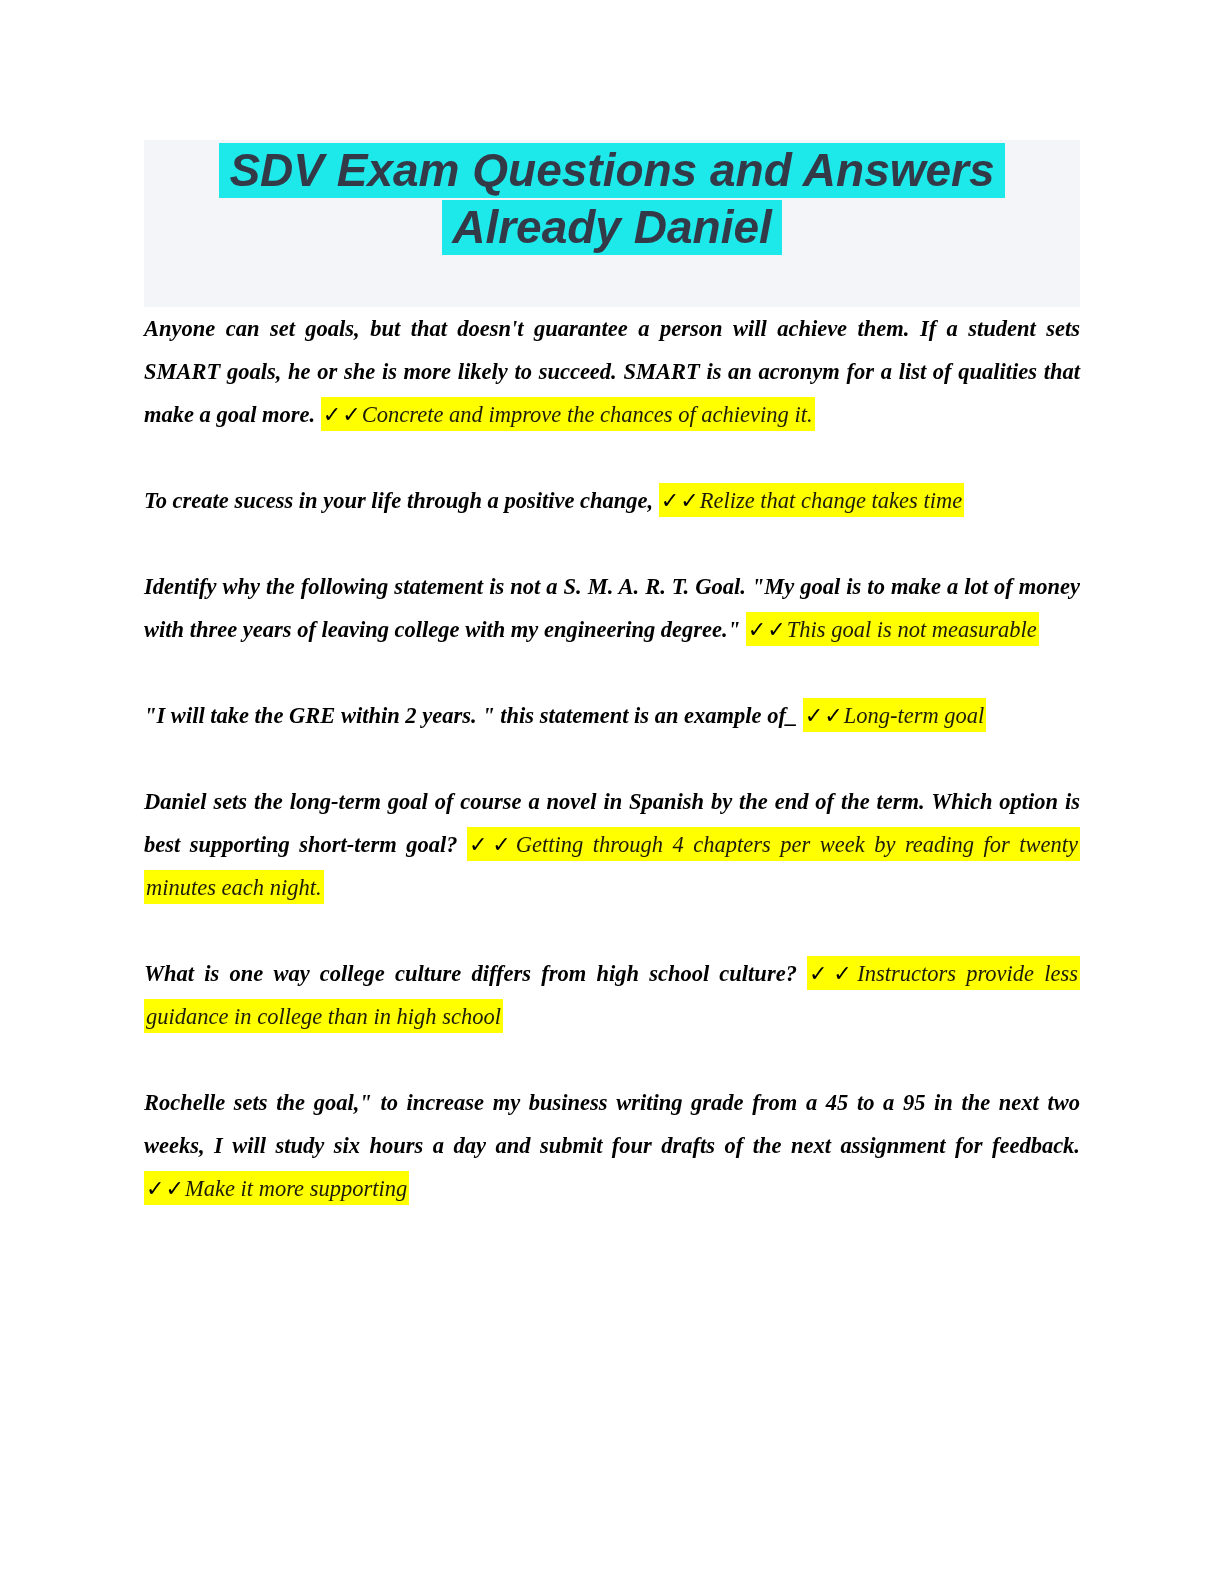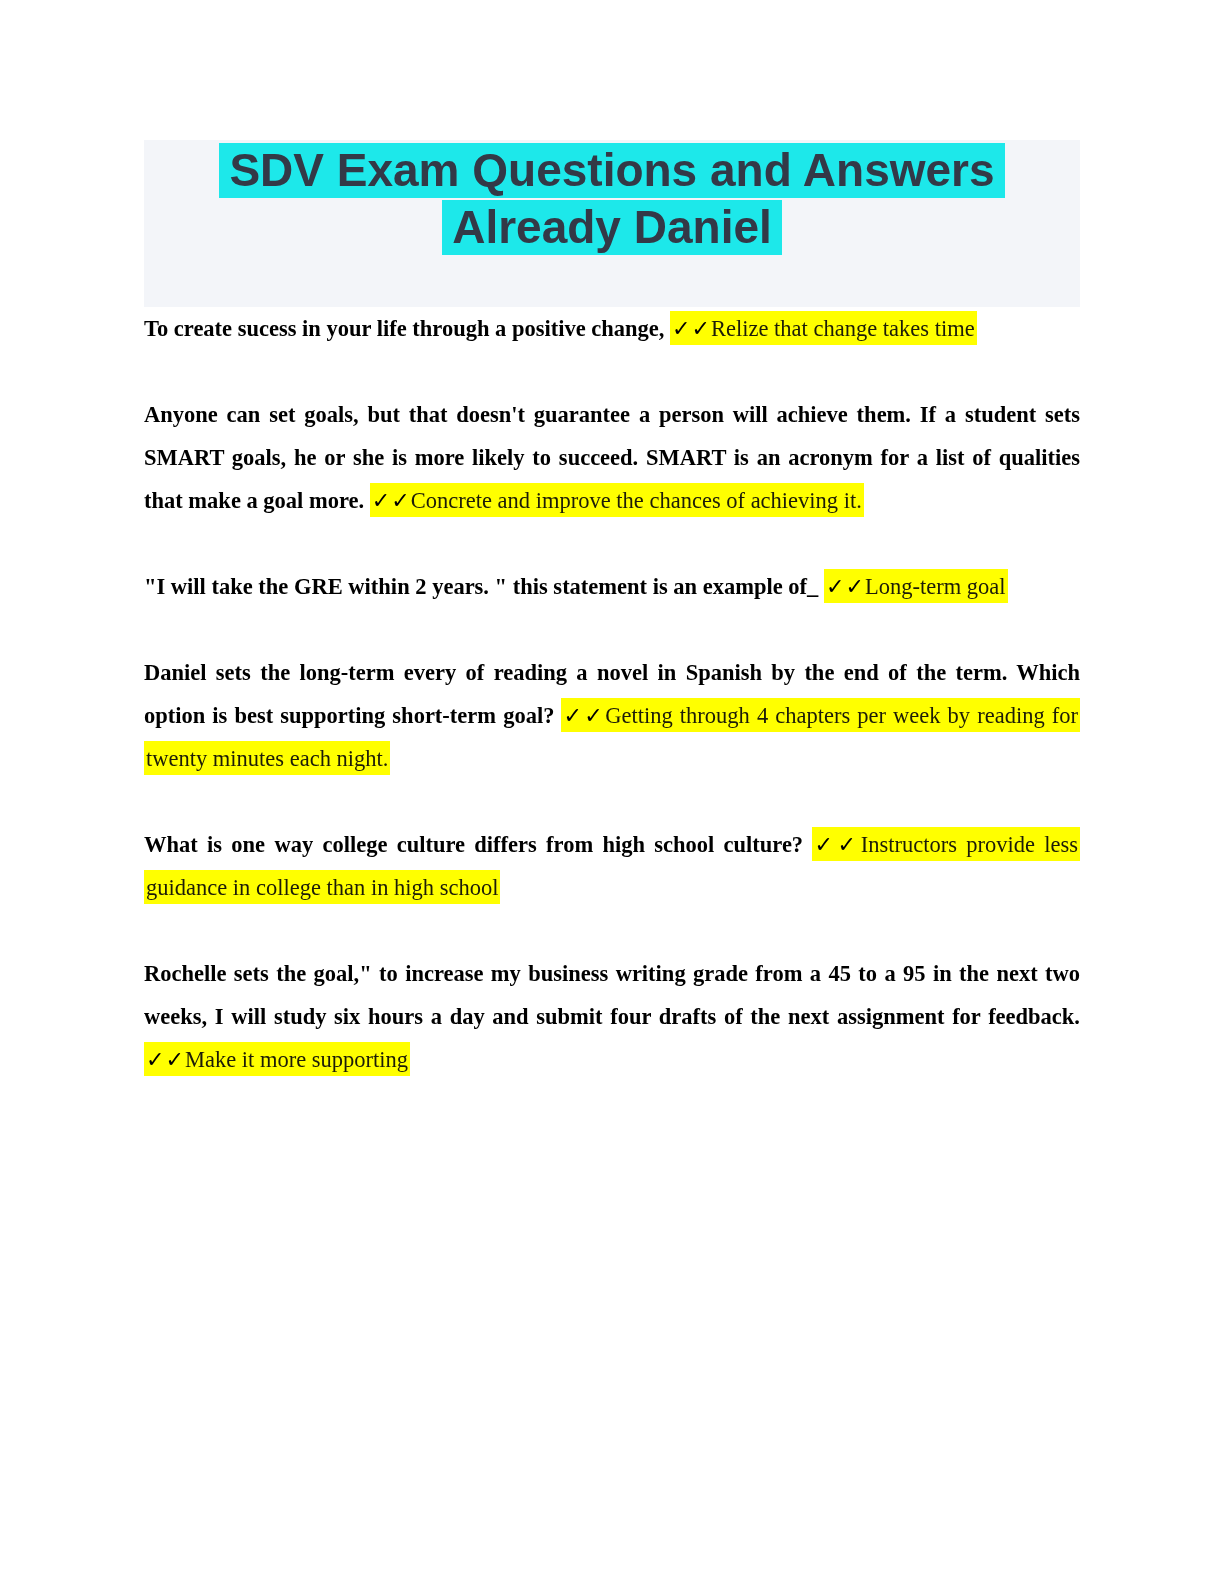--- a/index.html
+++ b/index.html
@@ -7,20 +7,21 @@
     padding: 0;
     background: #ffffff;
   }
   .page {
     position: relative;
     width: 1224px;
     height: 1376px;
     background: #ffffff;
     overflow: hidden;
     font-family: "Liberation Serif", serif;
+    font-style: italic;
   }
   
   .title-block {
     position: absolute;
     left: 144px;
     top: 140px;
     width: 936px;
     height: 167px;
     background: var(--block-bg, #f3f5f9);
     text-align: center;
@@ -82,21 +83,22 @@
 <div class="page" style="--cyan: #1de8ea; --yellow: #ffff00; --block-bg: #f3f5f9; --title-ink: #333947; --question-ink: #000000; --answer-ink: #1c1c08;">
 
   <header class="title-block">
     <h1 class="doc-title">
       <span class="title-line"><mark class="cyan-mark">SDV Exam Questions and Answers</mark></span>
       <span class="title-line"><mark class="cyan-mark">Already Daniel</mark></span>
     </h1>
   </header>
 
   <main class="qa-body">
+      <p class="qa"><span class="q">Anyone can set goals, but that doesn't guarantee a person will achieve them. If a student sets SMART goals, he or she is more likely to succeed. SMART is an acronym for a list of qualities that make a goal more. </span><mark class="a-mark"><span class="checks">✓✓</span><span class="ans">Concrete and improve the chances of achieving it.</span></mark></p>
       <p class="qa"><span class="q">To create sucess in your life through a positive change, </span><mark class="a-mark"><span class="checks">✓✓</span><span class="ans">Relize that change takes time</span></mark></p>
-      <p class="qa"><span class="q">Anyone can set goals, but that doesn't guarantee a person will achieve them. If a student sets SMART goals, he or she is more likely to succeed. SMART is an acronym for a list of qualities that make a goal more. </span><mark class="a-mark"><span class="checks">✓✓</span><span class="ans">Concrete and improve the chances of achieving it.</span></mark></p>
+      <p class="qa"><span class="q">Identify why the following statement is not a S. M. A. R. T. Goal. "My goal is to make a lot of money with three years of leaving college with my engineering degree." </span><mark class="a-mark"><span class="checks">✓✓</span><span class="ans">This goal is not measurable</span></mark></p>
       <p class="qa"><span class="q">"I will take the GRE within 2 years. " this statement is an example of_ </span><mark class="a-mark"><span class="checks">✓✓</span><span class="ans">Long-term goal</span></mark></p>
-      <p class="qa"><span class="q">Daniel sets the long-term every of reading a novel in Spanish by the end of the term. Which option is best supporting short-term goal? </span><mark class="a-mark"><span class="checks">✓✓</span><span class="ans">Getting through 4 chapters per week by reading for twenty minutes each night.</span></mark></p>
+      <p class="qa"><span class="q">Daniel sets the long-term goal of course a novel in Spanish by the end of the term. Which option is best supporting short-term goal? </span><mark class="a-mark"><span class="checks">✓✓</span><span class="ans">Getting through 4 chapters per week by reading for twenty minutes each night.</span></mark></p>
       <p class="qa"><span class="q">What is one way college culture differs from high school culture? </span><mark class="a-mark"><span class="checks">✓✓</span><span class="ans">Instructors provide less guidance in college than in high school</span></mark></p>
       <p class="qa"><span class="q">Rochelle sets the goal," to increase my business writing grade from a 45 to a 95 in the next two weeks, I will study six hours a day and submit four drafts of the next assignment for feedback. </span><mark class="a-mark"><span class="checks">✓✓</span><span class="ans">Make it more supporting</span></mark></p>
     </main>
 
 </div>
 
 </body></html>

